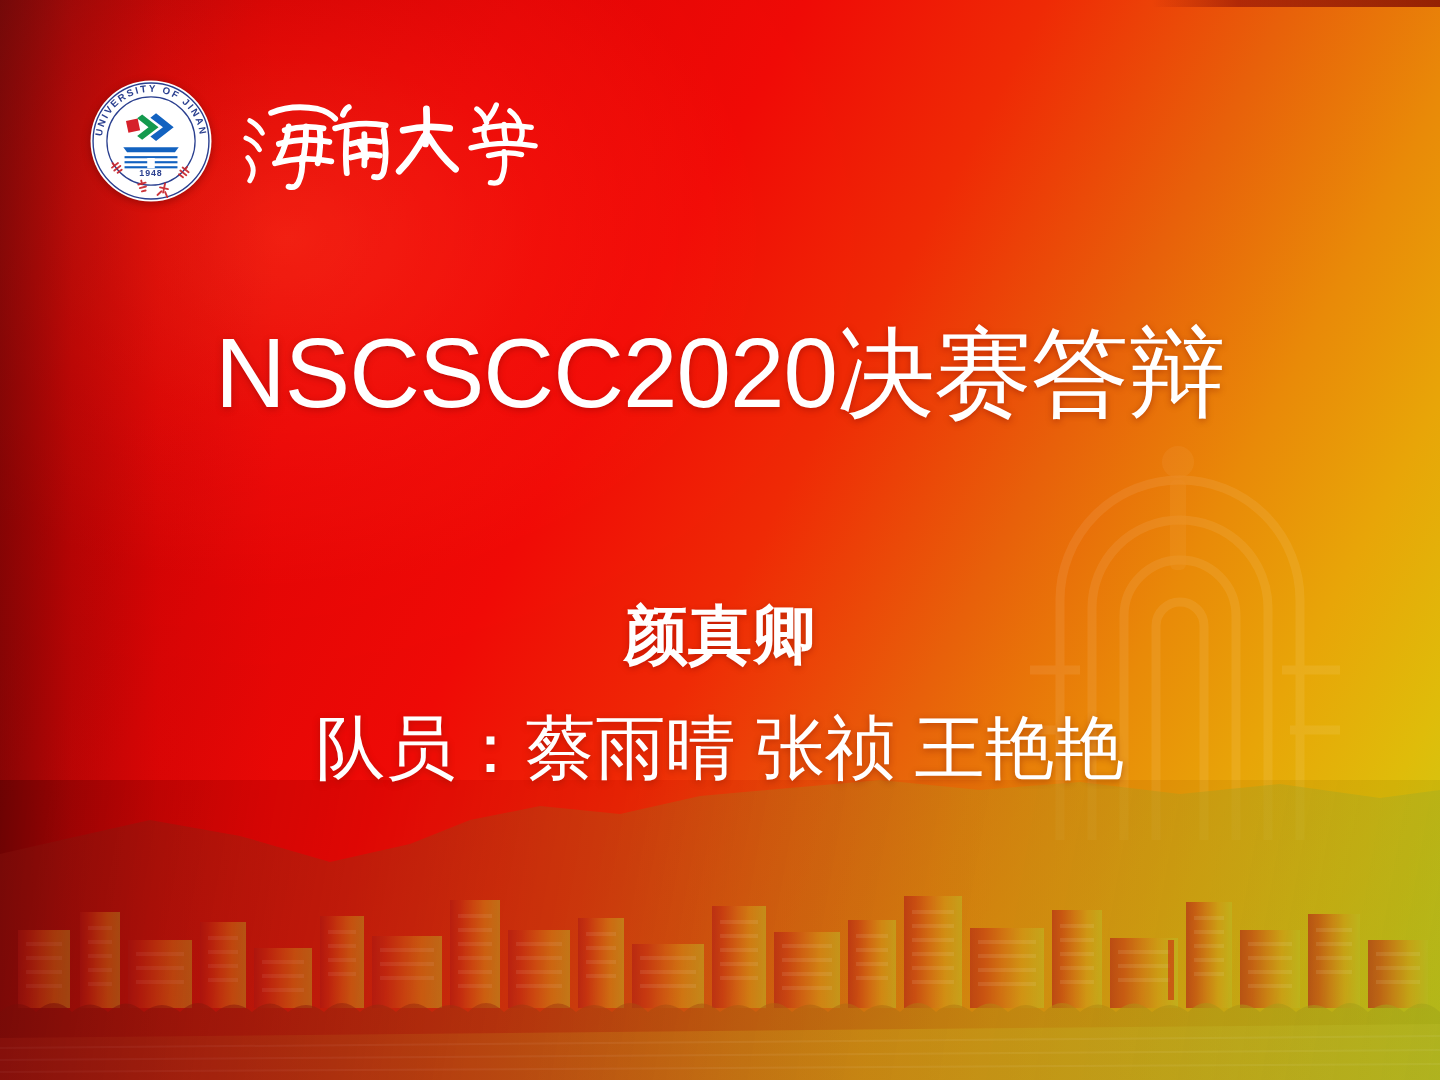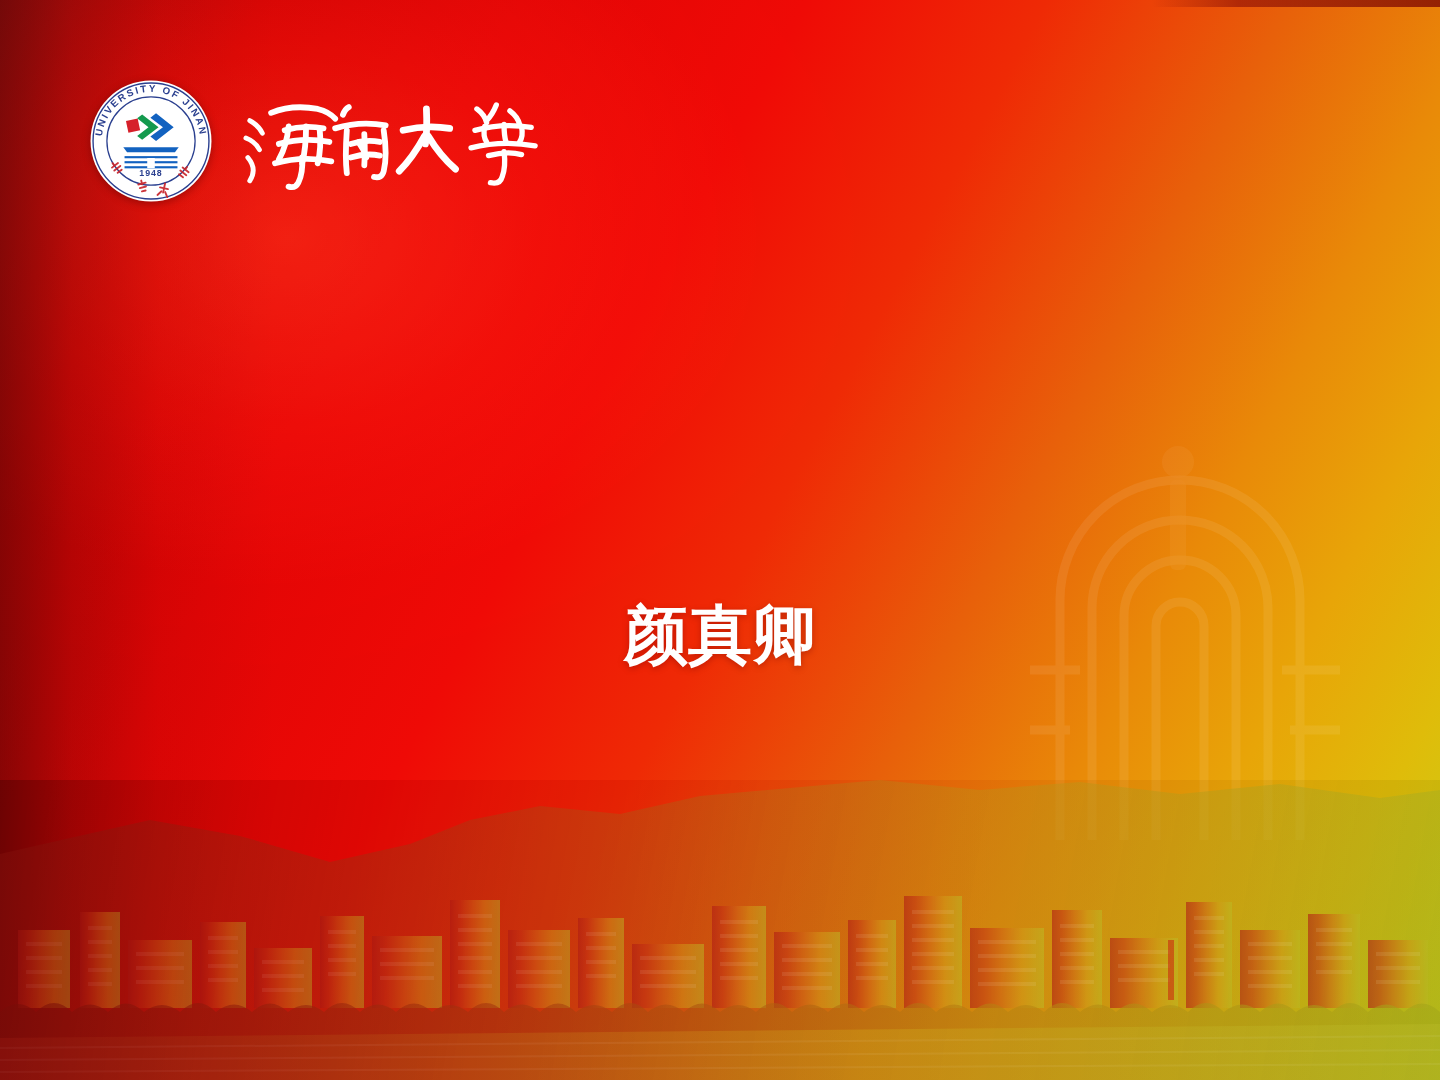--- a/index.html
+++ b/index.html
@@ -489,15 +489,17 @@
             <path d="M288 40 q2 10 -2 16"></path>
             <path d="M236 62 q32 -8 66 -2"></path>
             <path d="M254 70 q20 -5 34 -1"></path>
             <path d="M270 66 q2 16 -2 26 q-2 8 -12 6"></path>
           </g>
         </g>
       </svg>
     </div>
   </div>
 
+  <div class="title">NSCSCC2020决赛答辩</div>
   <div class="team-name">颜真卿</div>
+  <div class="members">队员：蔡雨晴 张祯 王艳艳</div>
 
 </div>
 
 </body></html>

